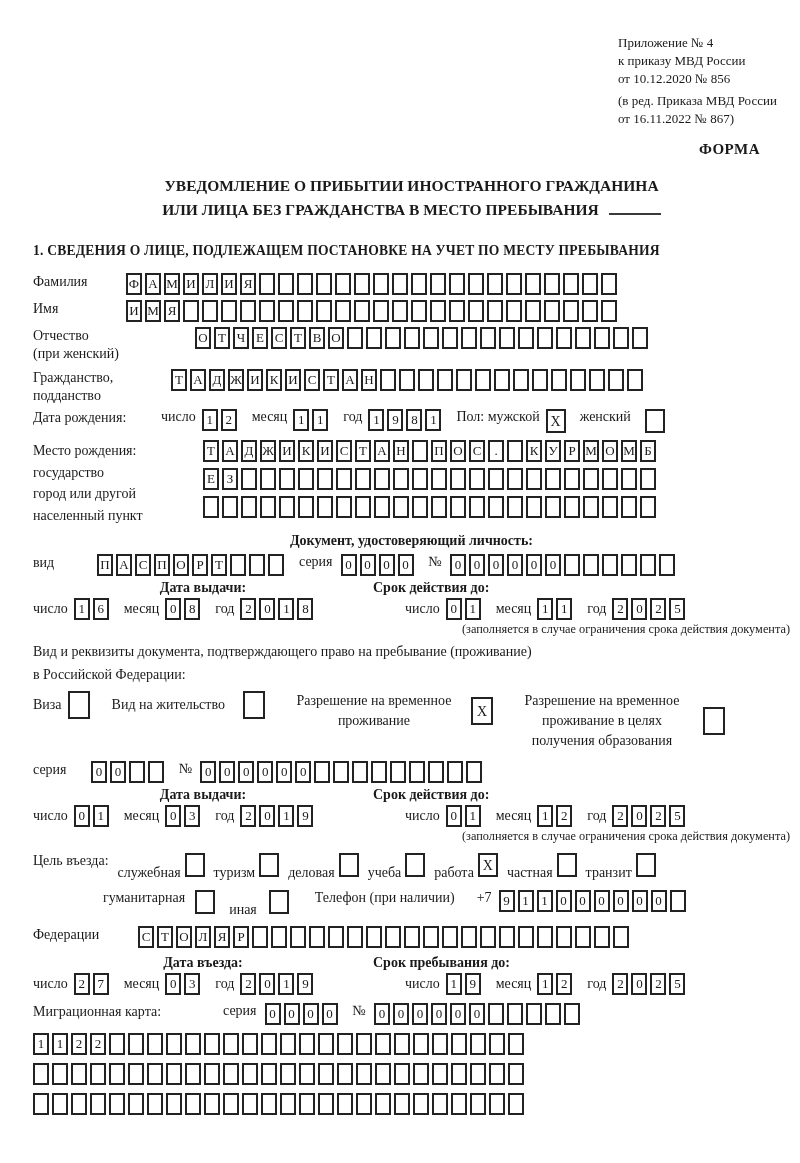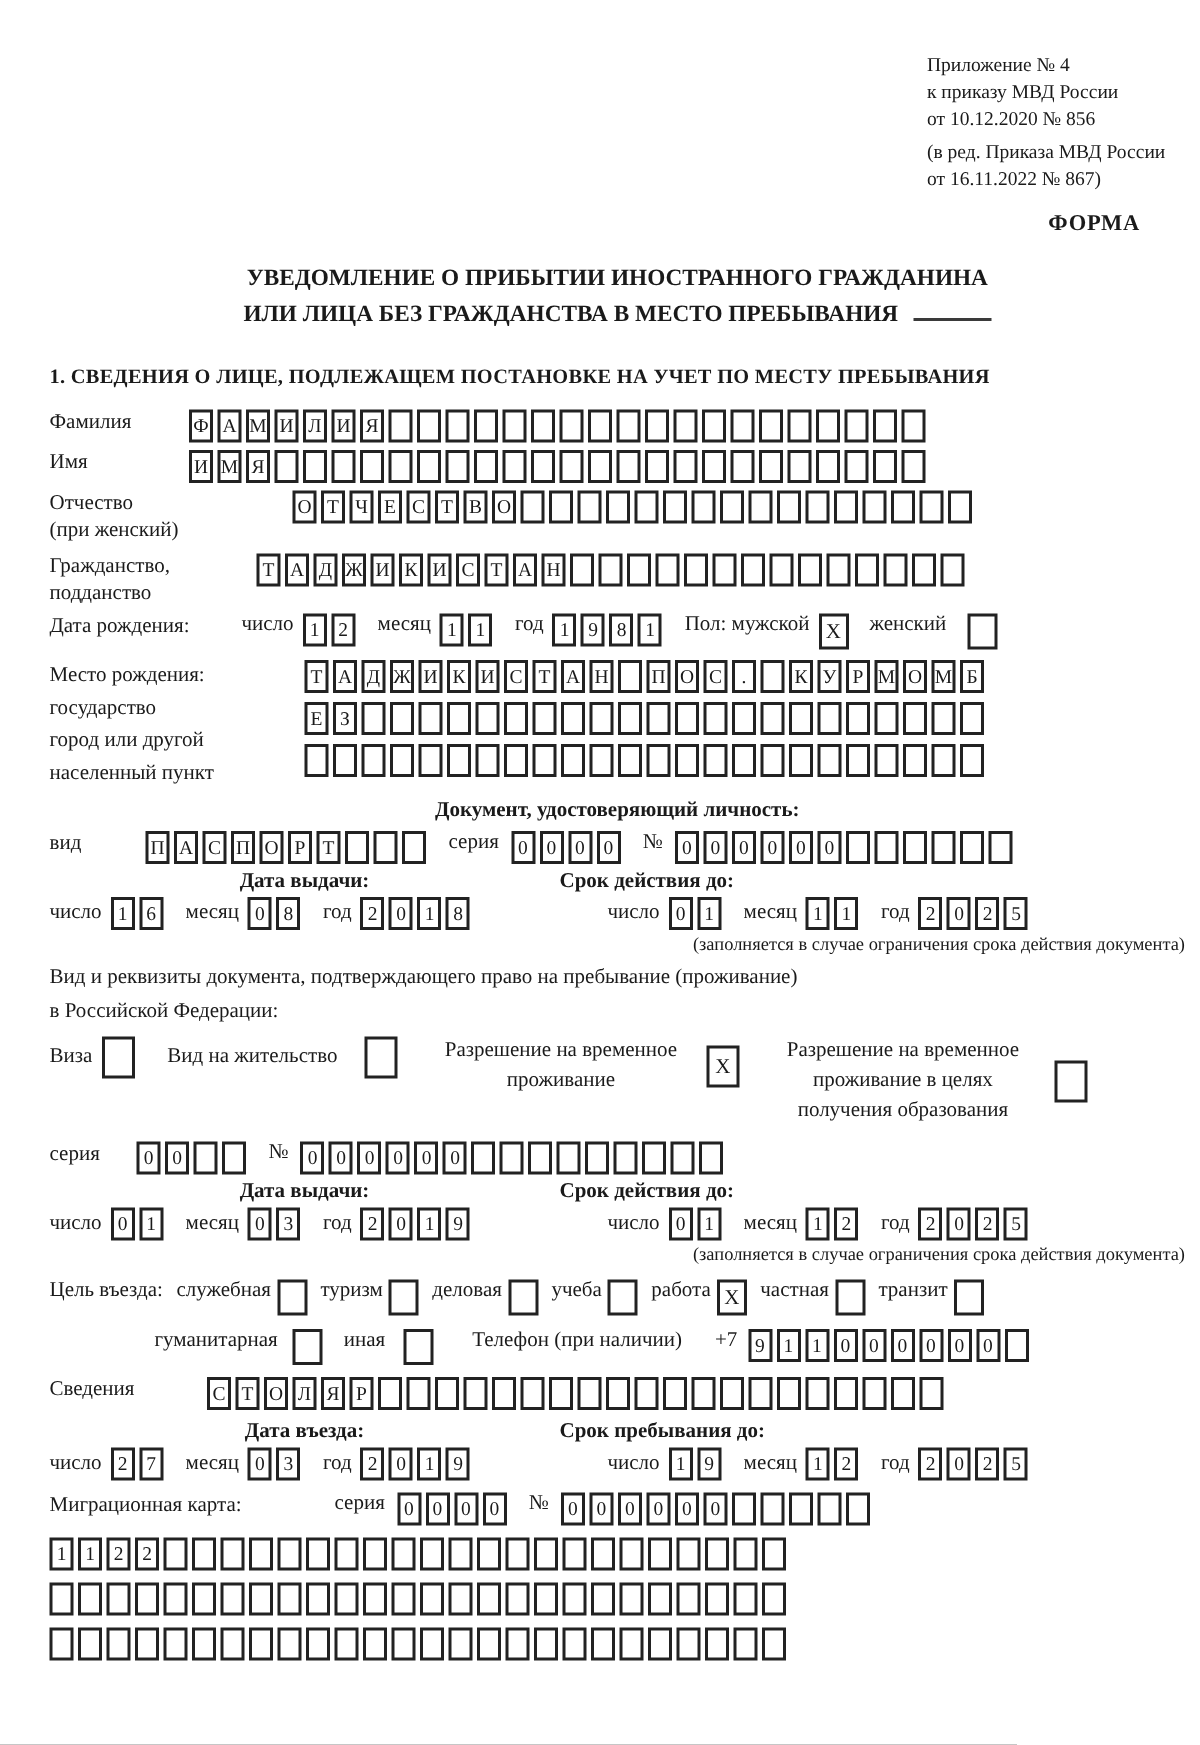--- a/index.html
+++ b/index.html
@@ -34,21 +34,21 @@
   .dgroup2{display:flex;align-items:center;flex:1;margin-left:22px}
   .dl{margin-right:6px;flex:0 0 auto}
   .gsp{margin-right:12px}
   .note{text-align:right;font-size:12.3px;margin-top:2px;margin-right:0}
   .plain{margin-top:7px}
   .permits{display:flex;align-items:flex-start;margin-top:8px;line-height:1.45}
   .pitem{display:flex;align-items:center}
   .pcenter{text-align:center;flex:0 0 auto}
   .pw168{width:178px}.pw180{width:186px}
   .purpose{display:flex;align-items:flex-start;margin-top:9px}
-  .pp{margin:0 4px 0 9px;flex:0 0 auto}
+  .pp{margin:12px 4px 0 9px;flex:0 0 auto}
   .cellcol{display:flex;flex-direction:column;gap:6px}
   .cellcol.g8{gap:8px}
   .cnote{font-size:12.3px;margin-top:4px;margin-left:158px}
   .ind70{margin-left:70px}
   .mlphone{margin-left:26px}
   .ml45{margin-left:45px}
 </style>
 </head>
 <body>
 
@@ -537,21 +537,21 @@
         <span class="cell">0</span>
         <span class="cell">0</span>
         <span class="cell">0</span>
         <span class="cell">0</span>
         <span class="cell">0</span>
         <span class="cell"></span>
       </span>
   </div>
 
   <div class="row" style="margin-top:8px">
-    <span class="flabel w105">Сведения</span>
+    <span class="flabel w105">Федерации</span>
     <span class="cells">
         <span class="cell">С</span>
         <span class="cell">Т</span>
         <span class="cell">О</span>
         <span class="cell">Л</span>
         <span class="cell">Я</span>
         <span class="cell">Р</span>
         <span class="cell"></span>
         <span class="cell"></span>
         <span class="cell"></span>

